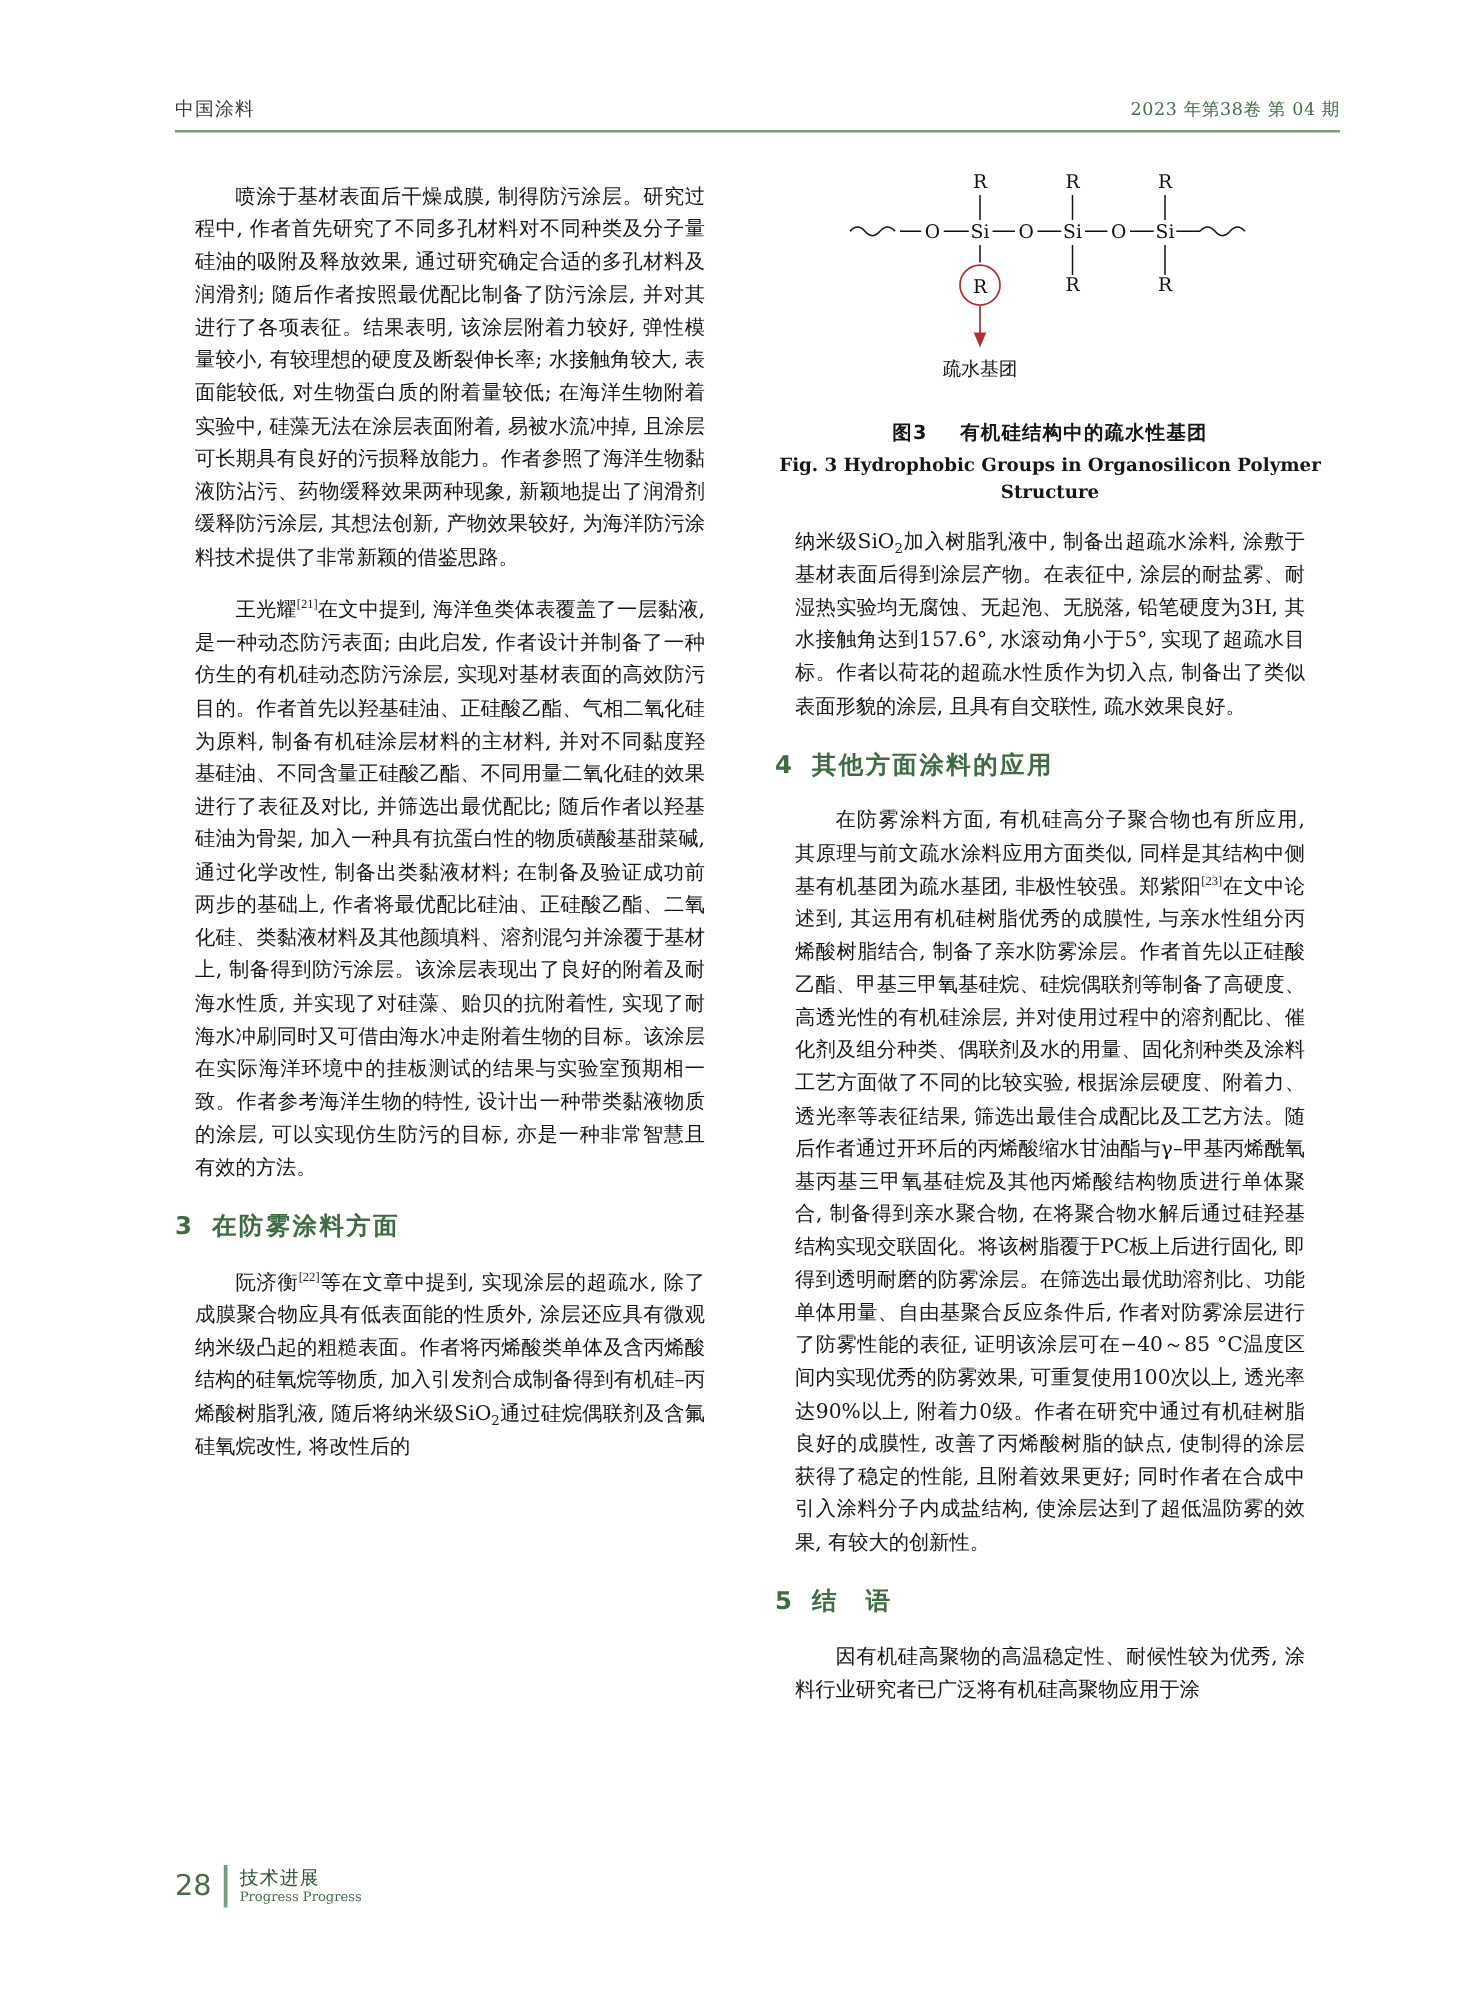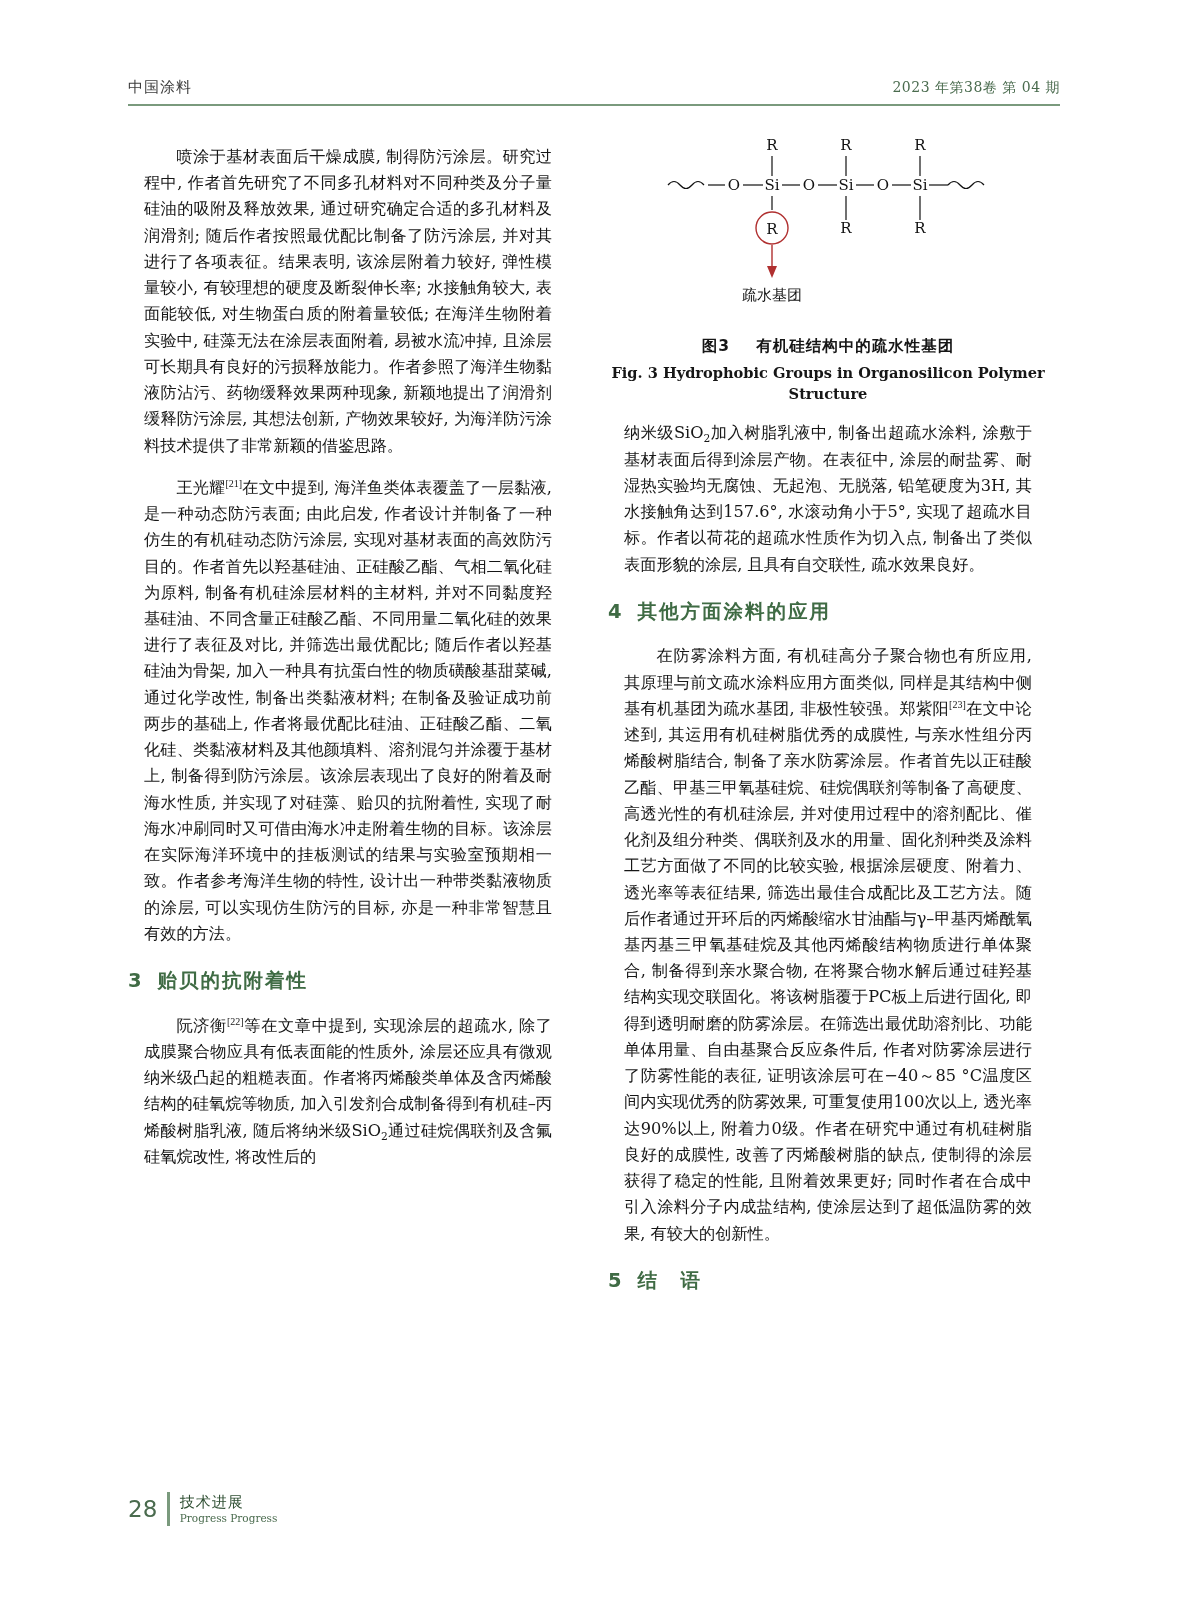--- a/index.html
+++ b/index.html
@@ -10,21 +10,21 @@
   body {
     width: 1187px;
     height: 1600px;
     font-family: "DejaVu Serif", "Liberation Serif", serif;
     color: #1a1a1a;
     position: relative;
     overflow: hidden;
   }
   .page {
     position: absolute;
-    left: 0; top: 0;
+    left: 12px; top: 0;
     width: 946px;
     height: 1600px;
   }
 
   
   .header {
     position: absolute;
     left: 128px;
     top: 78px;
     width: 932px;
@@ -180,21 +180,21 @@
   <div class="header-rule"></div>
 
   <div class="col col-left">
     <p>喷涂于基材表面后干燥成膜, 制得防污涂层。研究过程中, 作者首先研究了不同多孔材料对不同种类及分子量硅油的吸附及释放效果, 通过研究确定合适的多孔材料及润滑剂; 随后作者按照最优配比制备了防污涂层, 并对其进行了各项表征。结果表明, 该涂层附着力较好, 弹性模量较小, 有较理想的硬度及断裂伸长率; 水接触角较大, 表面能较低, 对生物蛋白质的附着量较低; 在海洋生物附着实验中, 硅藻无法在涂层表面附着, 易被水流冲掉, 且涂层可长期具有良好的污损释放能力。作者参照了海洋生物黏液防沾污、药物缓释效果两种现象, 新颖地提出了润滑剂缓释防污涂层, 其想法创新, 产物效果较好, 为海洋防污涂料技术提供了非常新颖的借鉴思路。</p>
     <p>
       <span>王光耀</span><sup>[21]</sup><span>在文中提到, 海洋鱼类体表覆盖了一层黏液, 是一种动态防污表面; 由此启发, 作者设计并制备了一种仿生的有机硅动态防污涂层, 实现对基材表面的高效防污目的。作者首先以羟基硅油、正硅酸乙酯、气相二氧化硅为原料, 制备有机硅涂层材料的主材料, 并对不同黏度羟基硅油、不同含量正硅酸乙酯、不同用量二氧化硅的效果进行了表征及对比, 并筛选出最优配比; 随后作者以羟基硅油为骨架, 加入一种具有抗蛋白性的物质磺酸基甜菜碱, 通过化学改性, 制备出类黏液材料; 在制备及验证成功前两步的基础上, 作者将最优配比硅油、正硅酸乙酯、二氧化硅、类黏液材料及其他颜填料、溶剂混匀并涂覆于基材上, 制备得到防污涂层。该涂层表现出了良好的附着及耐海水性质, 并实现了对硅藻、贻贝的抗附着性, 实现了耐海水冲刷同时又可借由海水冲走附着生物的目标。该涂层在实际海洋环境中的挂板测试的结果与实验室预期相一致。作者参考海洋生物的特性, 设计出一种带类黏液物质的涂层, 可以实现仿生防污的目标, 亦是一种非常智慧且有效的方法。</span>
     </p>
 
     <div class="section-head">
       <span class="section-num">3</span>
-      <span class="section-title">贻贝的抗附着性</span>
+      <span class="section-title">在防雾涂料方面</span>
     </div>
     <p>
       <span>阮济衡</span><sup>[22]</sup><span>等在文章中提到, 实现涂层的超疏水, 除了成膜聚合物应具有低表面能的性质外, 涂层还应具有微观纳米级凸起的粗糙表面。作者将丙烯酸类单体及含丙烯酸结构的硅氧烷等物质, 加入引发剂合成制备得到有机硅–丙烯酸树脂乳液, 随后将纳米级SiO</span><sub>2</sub><span>通过硅烷偶联剂及含氟硅氧烷改性, 将改性后的</span>
     </p>
   </div>
 
   <div class="col col-right">
 
     <div class="figure">
       <div class="figure-box">
@@ -261,20 +261,21 @@
       <span class="section-title">其他方面涂料的应用</span>
     </div>
     <p>
       <span>在防雾涂料方面, 有机硅高分子聚合物也有所应用, 其原理与前文疏水涂料应用方面类似, 同样是其结构中侧基有机基团为疏水基团, 非极性较强。郑紫阳</span><sup>[23]</sup><span>在文中论述到, 其运用有机硅树脂优秀的成膜性, 与亲水性组分丙烯酸树脂结合, 制备了亲水防雾涂层。作者首先以正硅酸乙酯、甲基三甲氧基硅烷、硅烷偶联剂等制备了高硬度、高透光性的有机硅涂层, 并对使用过程中的溶剂配比、催化剂及组分种类、偶联剂及水的用量、固化剂种类及涂料工艺方面做了不同的比较实验, 根据涂层硬度、附着力、透光率等表征结果, 筛选出最佳合成配比及工艺方法。随后作者通过开环后的丙烯酸缩水甘油酯与γ–甲基丙烯酰氧基丙基三甲氧基硅烷及其他丙烯酸结构物质进行单体聚合, 制备得到亲水聚合物, 在将聚合物水解后通过硅羟基结构实现交联固化。将该树脂覆于PC板上后进行固化, 即得到透明耐磨的防雾涂层。在筛选出最优助溶剂比、功能单体用量、自由基聚合反应条件后, 作者对防雾涂层进行了防雾性能的表征, 证明该涂层可在−40～85 °C温度区间内实现优秀的防雾效果, 可重复使用100次以上, 透光率达90%以上, 附着力0级。作者在研究中通过有机硅树脂良好的成膜性, 改善了丙烯酸树脂的缺点, 使制得的涂层获得了稳定的性能, 且附着效果更好; 同时作者在合成中引入涂料分子内成盐结构, 使涂层达到了超低温防雾的效果, 有较大的创新性。</span>
     </p>
 
     <div class="section-head">
       <span class="section-num">5</span>
       <span class="section-title">结　语</span>
     </div>
+    <p>因有机硅高聚物的高温稳定性、耐候性较为优秀, 涂料行业研究者已广泛将有机硅高聚物应用于涂</p>
   </div>
 
   <div class="footer">
     <div class="page-num">28</div>
     <div class="footer-bar"></div>
     <div class="footer-labels">
       <div class="footer-cn">技术进展</div>
       <div class="footer-en">Progress Progress</div>
     </div>
   </div>

